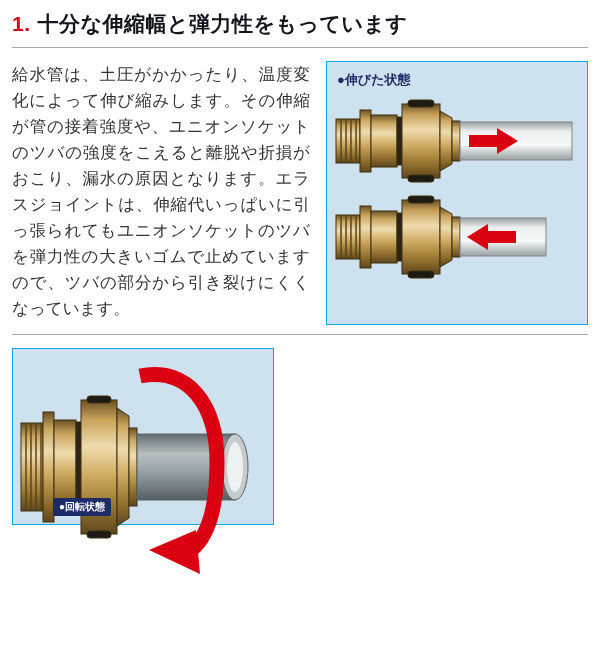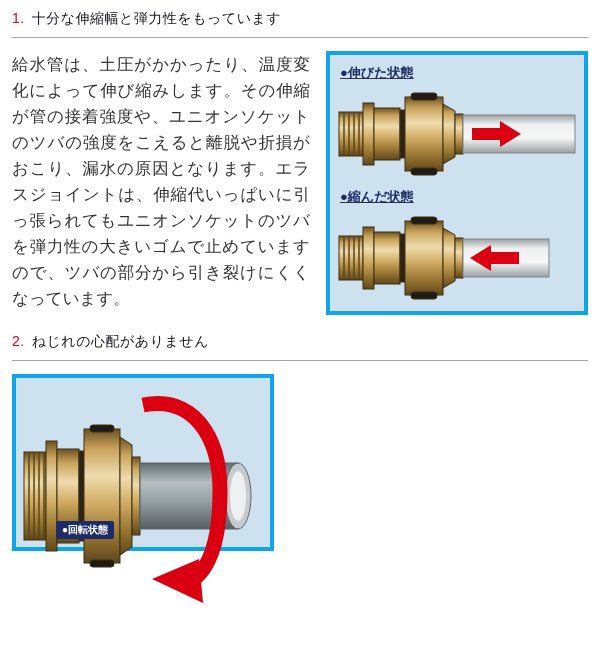--- a/index.html
+++ b/index.html
@@ -5,37 +5,36 @@
   * { margin: 0; padding: 0; box-sizing: border-box; }
   html, body { background: #ffffff; }
   .page {
     width: 600px; height: 648px; background: #fff; overflow: hidden;
     font-family: "Liberation Sans", "DejaVu Sans", sans-serif;
     color: #333;
   }
   .sec { padding: 0 12px; }
   .heading {
     padding-top: 10px;
-    font-size: 14px; font-weight: normal; color: #15151f;
+    font-size: 21px; font-weight: bold; color: #15151f;
     letter-spacing: 0.5px;
   }
   .sec2 .heading { padding-top: 18px; }
   .heading .num { color: #da0011; margin-right: 7px; }
   .rule { border-bottom: 1px solid #a6a6a6; margin-top: 9px; }
   .cols { display: flex; gap: 14px; margin-top: 13px; align-items: flex-start; justify-content: space-between; }
   .body-text {
     width: 298px; font-size: 16.5px; line-height: 26px;
     color: #333; text-align: justify;
   }
   .diagram {
     position: relative;
     background: #cde2ee;
-    border: 4px solid #0ea5e9;
+    border: 1px solid #0ea5e9;
     flex: 0 0 auto;
-    text-decoration: underline;
   }
   .d1 { width: 262px; height: 264px; padding: 8px 6px 0 6px; }
   .d2 { width: 262px; height: 177px; padding: 6px; }
   .dlabel {
     font-size: 13px; font-weight: bold; color: #1d2b66;
     margin: 2px 0 3px 4px; line-height: 16px;
   }
   .dlabel.second { margin-top: 9px; }
   .d2-label {
     position: absolute; left: 40px; bottom: 8px;
@@ -106,21 +105,20 @@
             <polygon points="107,20 119,27 119,73 107,80" fill="url(#brassG)"></polygon>
             <rect x="119" y="30" width="8" height="40" fill="url(#brassG)"></rect>
           </g>
           <rect x="127" y="31" width="112" height="38" fill="url(#pipeG)" stroke="#7e8488"></rect>
           <g fill="#da0011">
             <rect x="136" y="44" width="28" height="12"></rect>
             <polygon points="164,37 185,50 164,63"></polygon>
           </g>
         </svg>
 
-        <div class="dlabel second">●縮んだ状態</div>
 
         <svg width="246" height="96" viewBox="0 0 246 96">
           <g stroke="#3c2e12" stroke-width="1">
             <rect x="3" y="28" width="24" height="44" fill="url(#brassG)"></rect>
             <g stroke="#5a4418" stroke-width="1.5">
               <line x1="8" y1="29" x2="8" y2="71"></line>
                 <line x1="13" y1="29" x2="13" y2="71"></line>
               <line x1="18" y1="29" x2="18" y2="71"></line>
                 <line x1="23" y1="29" x2="23" y2="71"></line>
             </g>
@@ -137,23 +135,20 @@
           <g fill="#da0011">
             <polygon points="155,37 134,50 155,63"></polygon>
             <rect x="155" y="44" width="28" height="12"></rect>
           </g>
         </svg>
       </div>
     </div>
   </section>
 
   <section class="sec sec2">
-    <h2 class="heading">
-      <span class="num">2.</span><span class="ttl">ねじれの心配がありません</span>
-    </h2>
     <div class="rule"></div>
 
     <div class="cols">
 
       <div class="diagram d2">
 
         <svg width="248" height="232" viewBox="0 0 248 232">
           <g stroke="#3c2e12" stroke-width="1">
             <rect x="2" y="68" width="22" height="88" fill="url(#brassG)"></rect>
             <g stroke="#5a4418" stroke-width="1.5">

